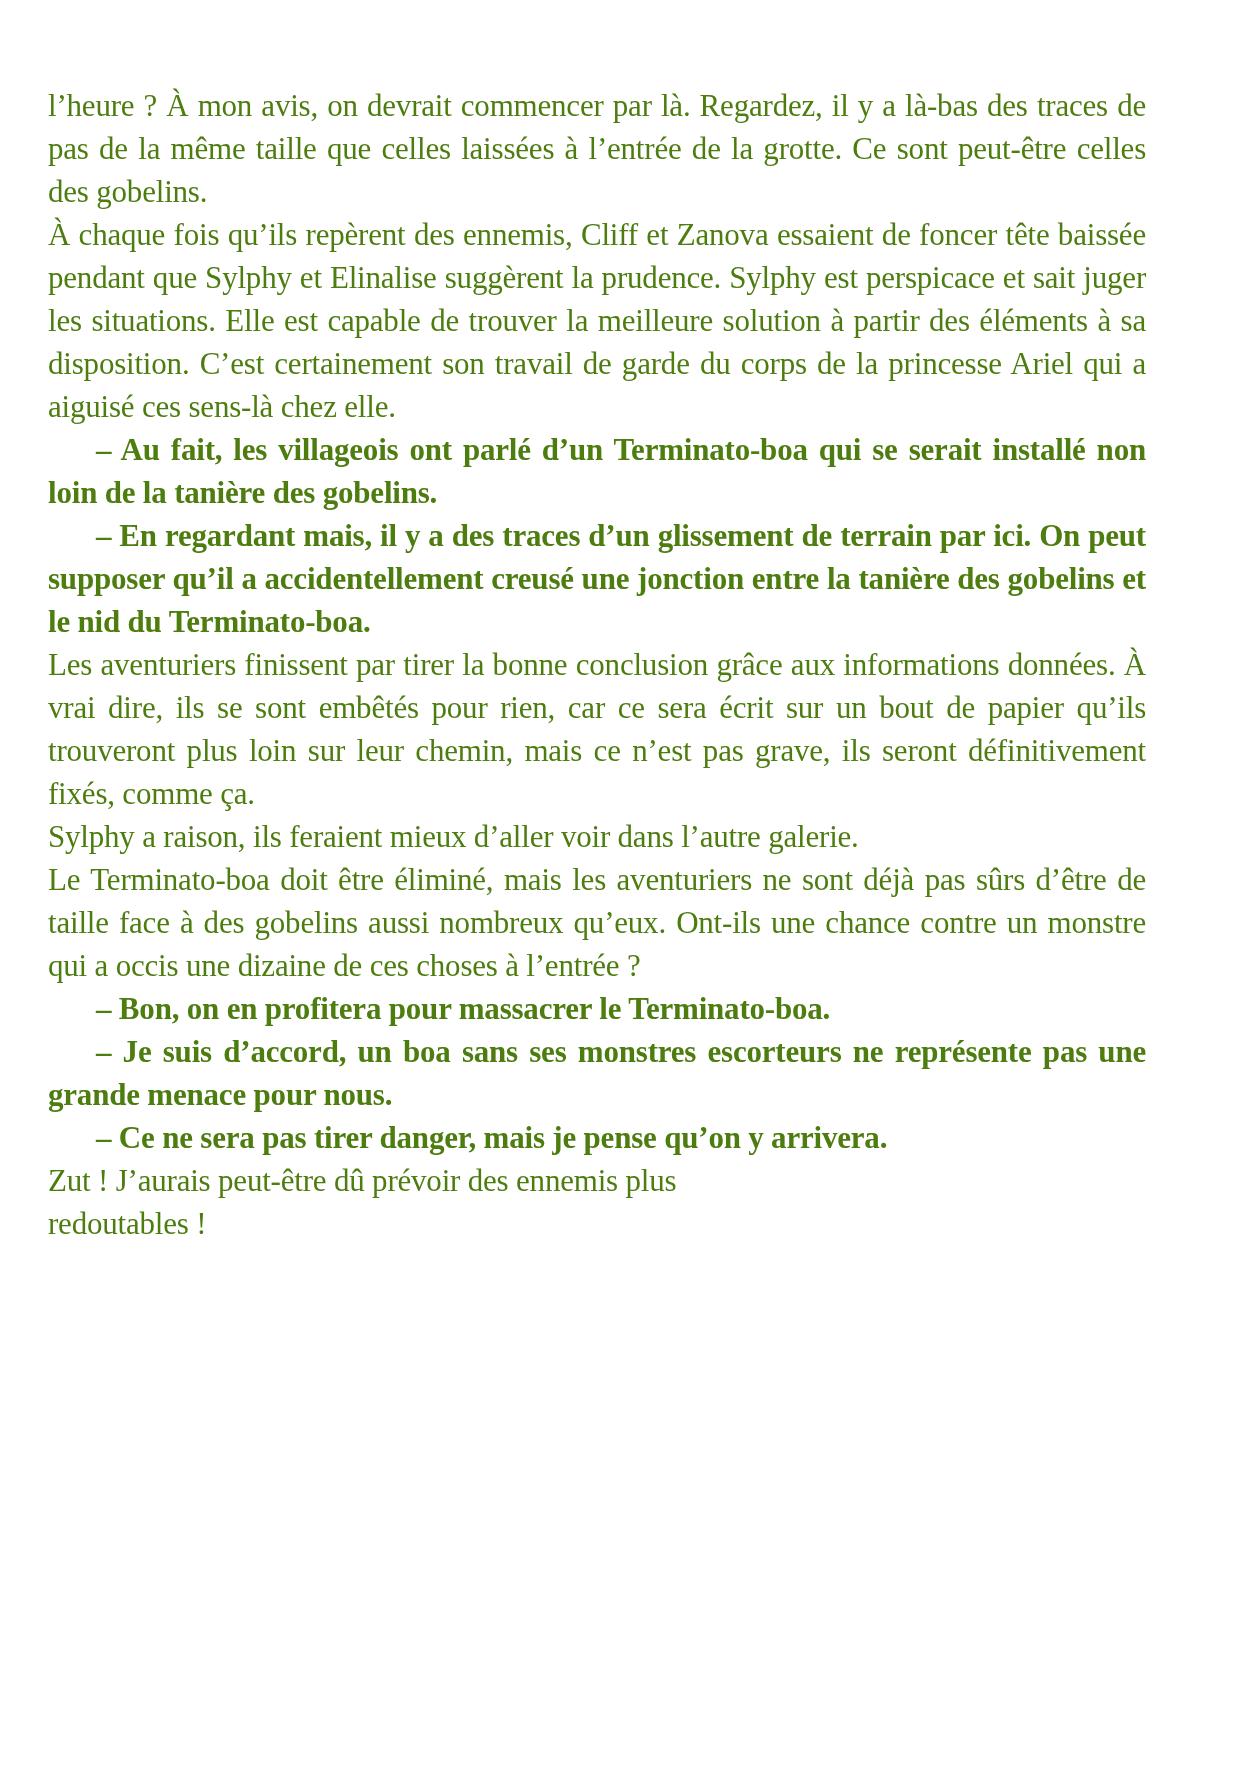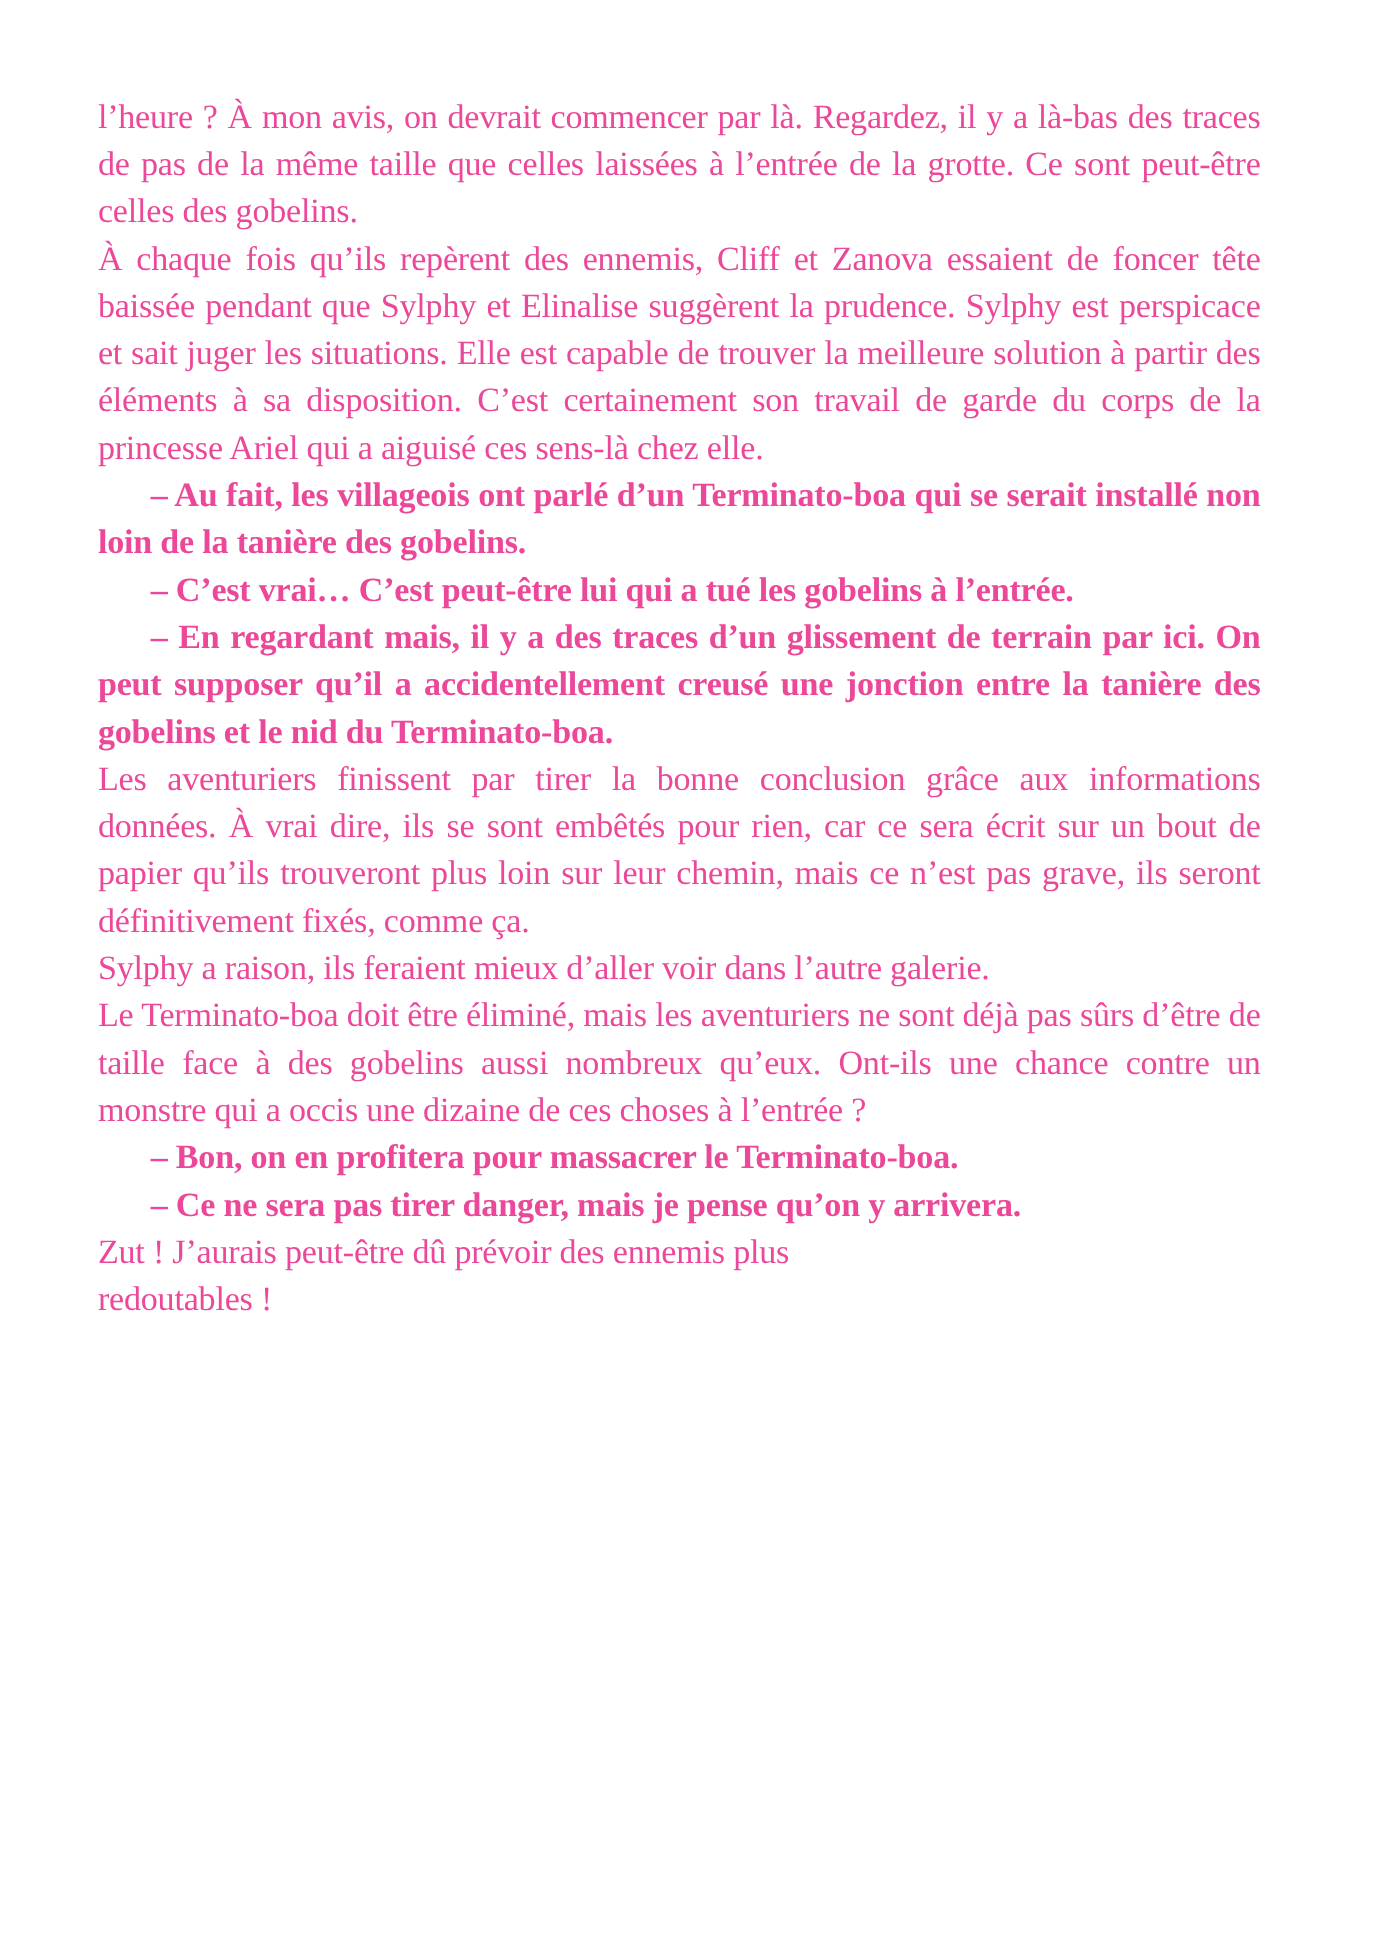--- a/index.html
+++ b/index.html
@@ -6,25 +6,25 @@
     margin: 0;
     padding: 0;
     background: #ffffff;
   }
   .book-page {
     position: relative;
     width: 1250px;
     height: 1392px;
     box-sizing: border-box;
     background: #ffffff;
-    padding: 84px 104px 0 89px;
+    padding: 84px 104px 0 48px;
     font-family: "Liberation Serif", "DejaVu Serif", serif;
     font-size: 31px;
     line-height: 43px;
-    color: #ec4899;
+    color: #4d7c0f;
     letter-spacing: -0.2px;
     overflow: hidden;
   }
   .book-page p {
     margin: 0;
     padding: 0;
     text-align: justify;
     text-indent: 0;
   }
   .book-page p.dialogue {
@@ -39,22 +39,22 @@
     text-align-last: justify;
   }
 </style>
 </head>
 <body>
 
 <div class="book-page">
   <p>l’heure ? À mon avis, on devrait commencer par là. Regardez, il y a là-bas des traces de pas de la même taille que celles laissées à l’entrée de la grotte. Ce sont peut-être celles des gobelins.</p>
   <p>À chaque fois qu’ils repèrent des ennemis, Cliff et Zanova essaient de foncer tête baissée pendant que Sylphy et Elinalise suggèrent la prudence. Sylphy est perspicace et sait juger les situations. Elle est capable de trouver la meilleure solution à partir des éléments à sa disposition. C’est certainement son travail de garde du corps de la princesse Ariel qui a aiguisé ces sens-là chez elle.</p>
   <p class="dialogue">– Au fait, les villageois ont parlé d’un Terminato-boa qui se serait installé non loin de la tanière des gobelins.</p>
-  <p class="dialogue">– C’est vrai… C’est peut-être lui qui a tué les gobelins à l’entrée.</p>
   <p class="dialogue">– En regardant mais, il y a des traces d’un glissement de terrain par ici. On peut supposer qu’il a accidentellement creusé une jonction entre la tanière des gobelins et le nid du Terminato-boa.</p>
   <p>Les aventuriers finissent par tirer la bonne conclusion grâce aux informations données. À vrai dire, ils se sont embêtés pour rien, car ce sera écrit sur un bout de papier qu’ils trouveront plus loin sur leur chemin, mais ce n’est pas grave, ils seront définitivement fixés, comme ça.</p>
   <p>Sylphy a raison, ils feraient mieux d’aller voir dans l’autre galerie.</p>
   <p>Le Terminato-boa doit être éliminé, mais les aventuriers ne sont déjà pas sûrs d’être de taille face à des gobelins aussi nombreux qu’eux. Ont-ils une chance contre un monstre qui a occis une dizaine de ces choses à l’entrée ?</p>
   <p class="dialogue">– Bon, on en profitera pour massacrer le Terminato-boa.</p>
+  <p class="dialogue">– Je suis d’accord, un boa sans ses monstres escorteurs ne représente pas une grande menace pour nous.</p>
   <p class="dialogue">– Ce ne sera pas tirer danger, mais je pense qu’on y arrivera.</p>
   <p class="ragged">Zut ! J’aurais peut-être dû prévoir des ennemis plus
 redoutables !</p>
 </div>
 
 </body></html>

